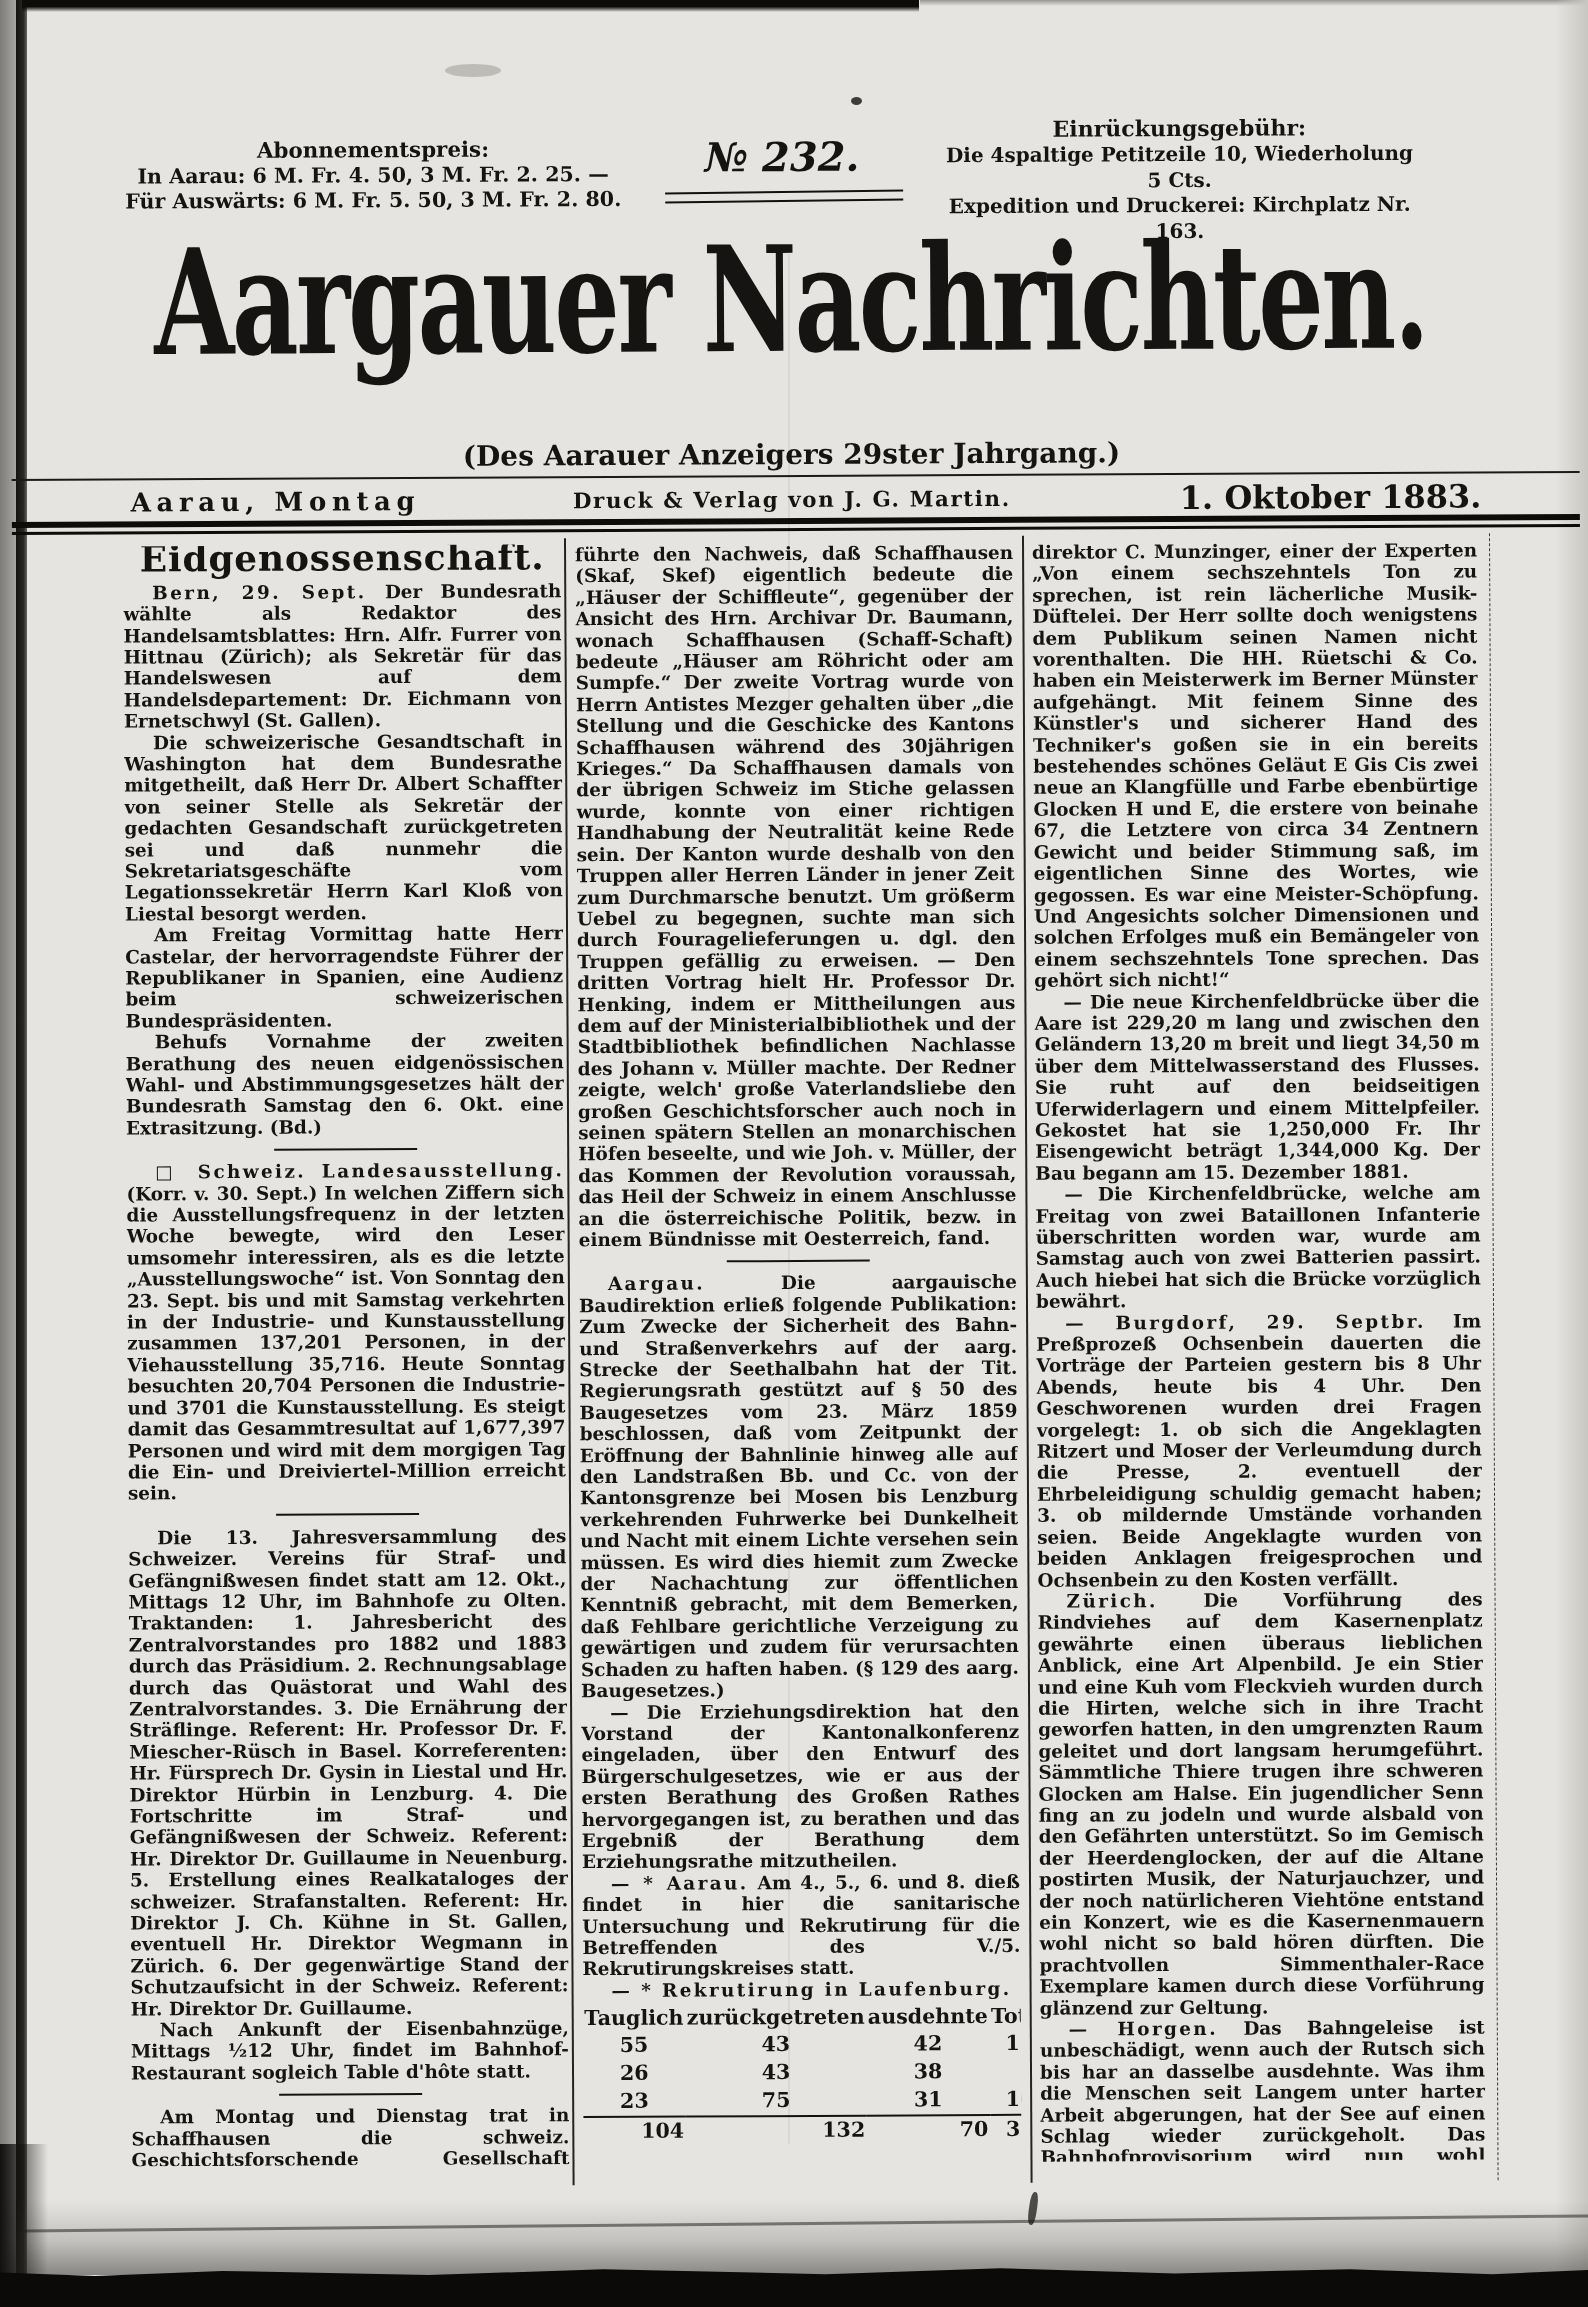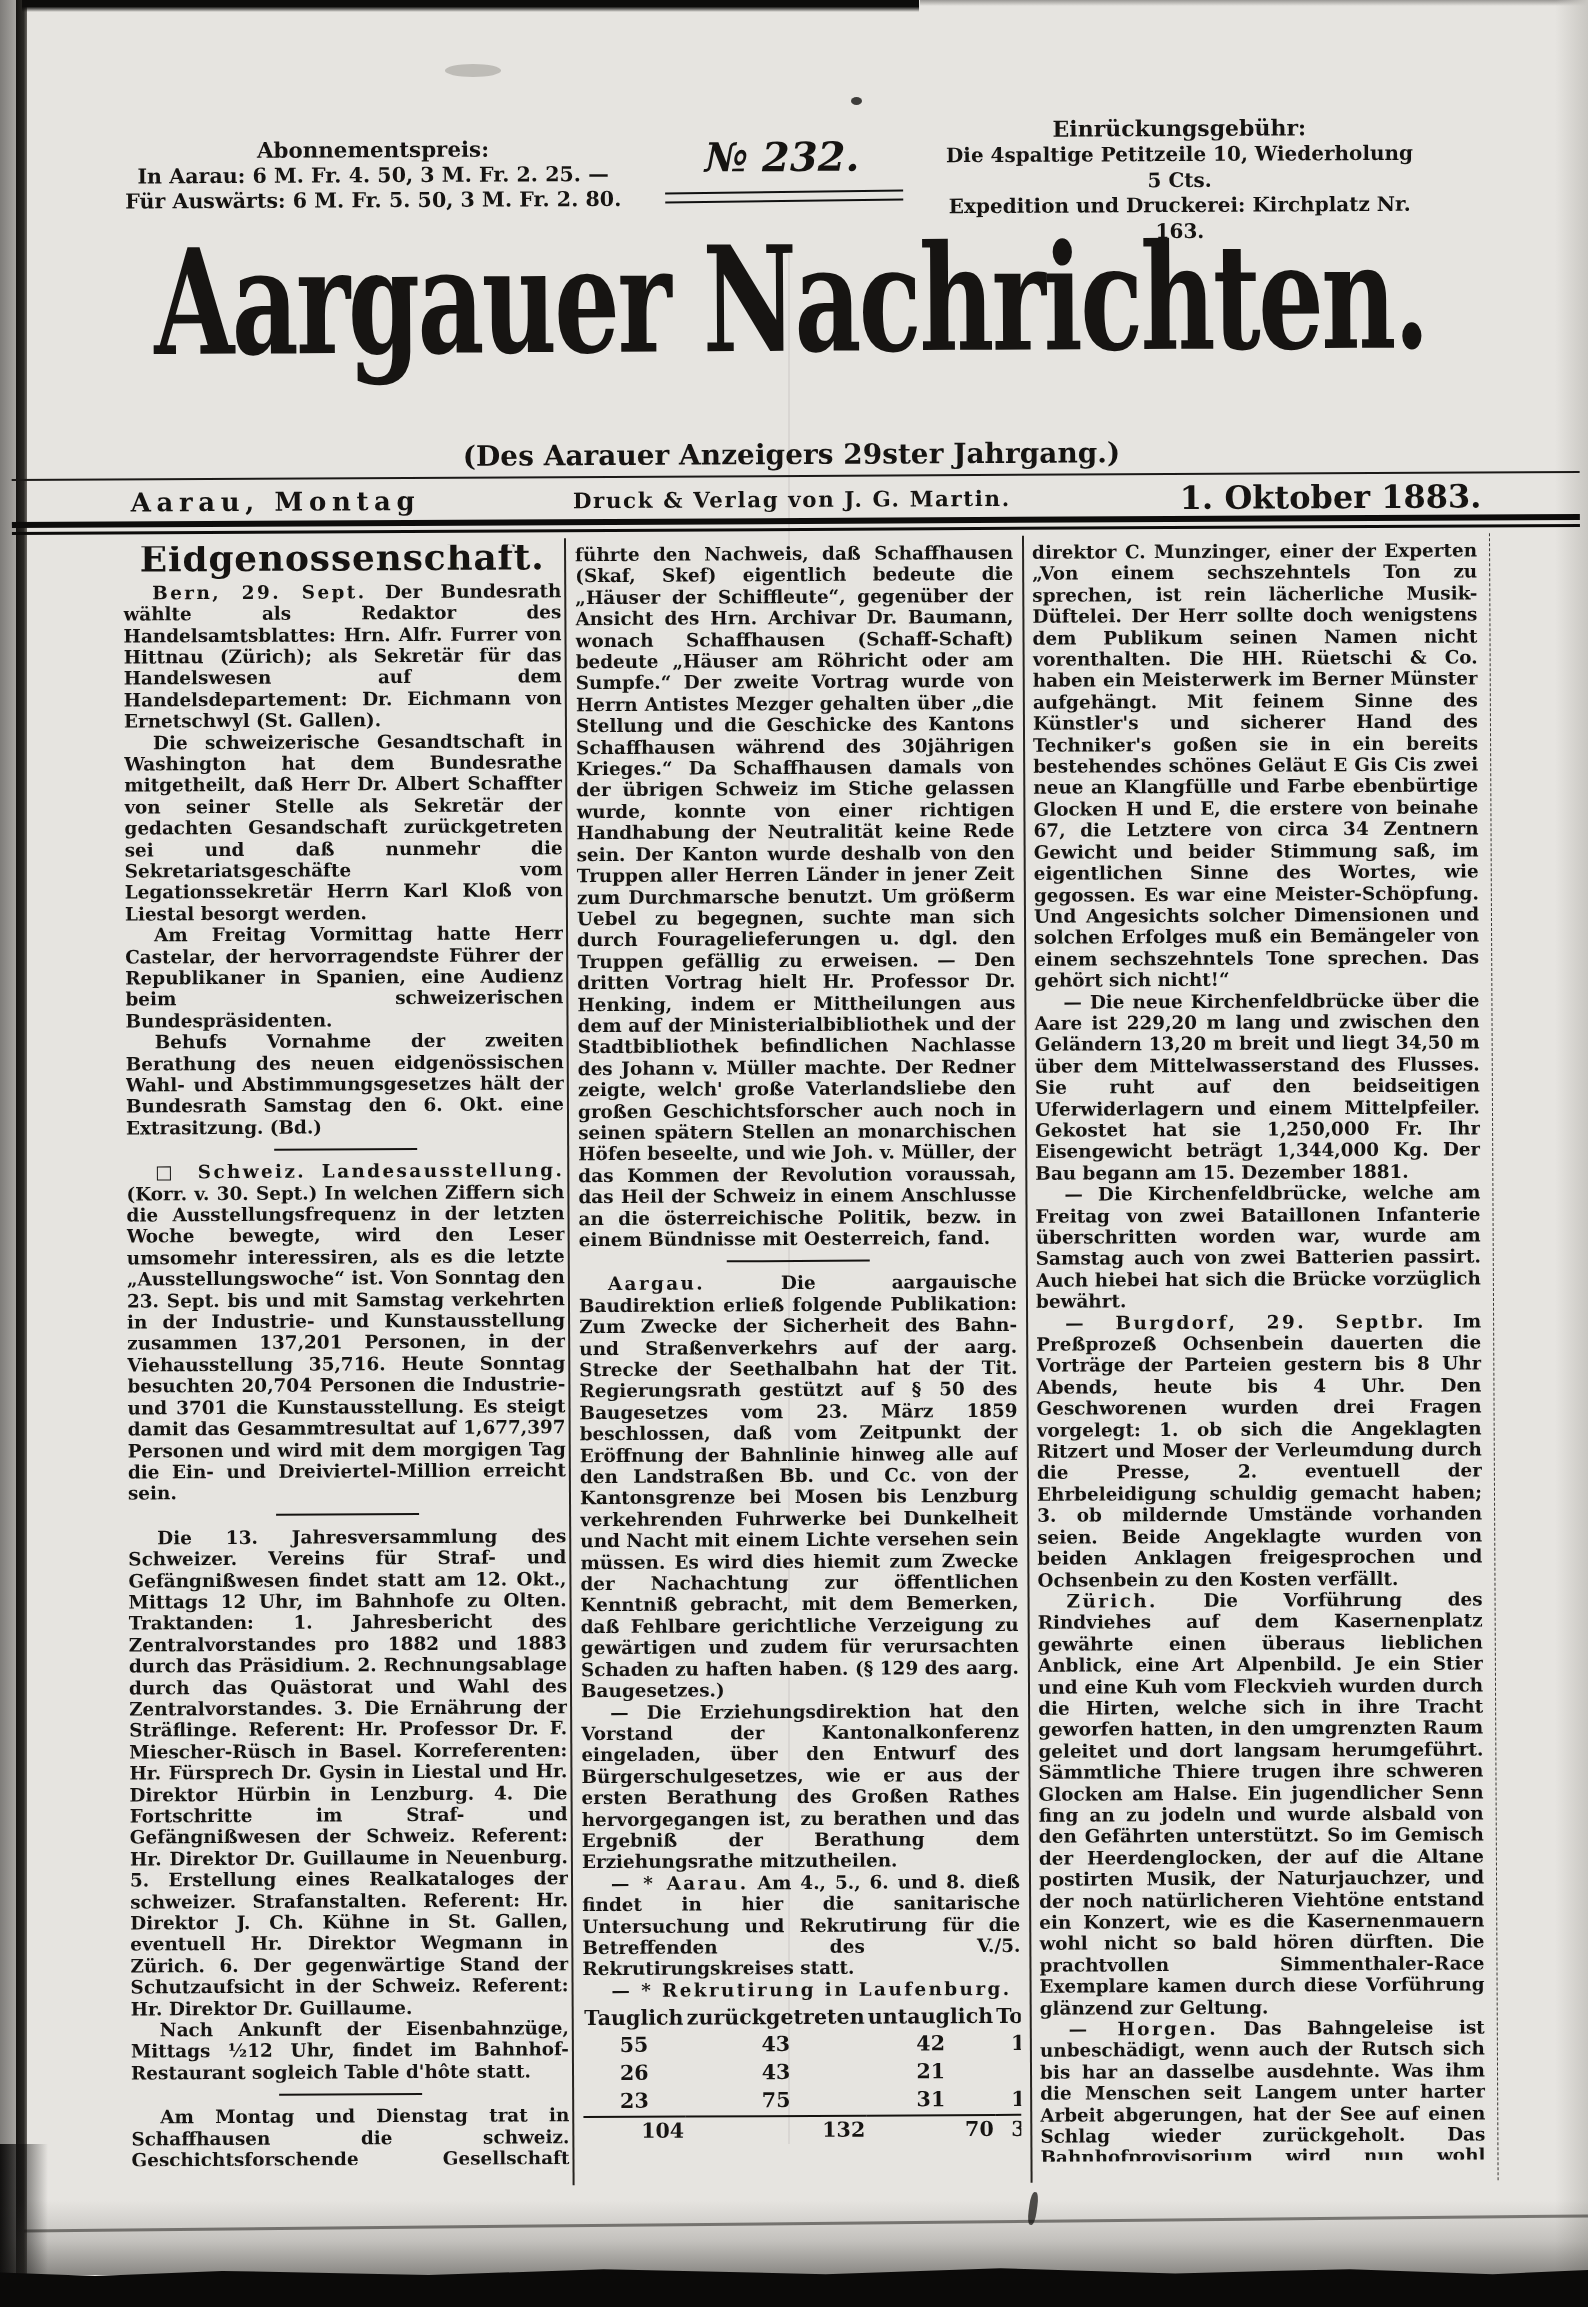--- a/index.html
+++ b/index.html
@@ -138,33 +138,33 @@
     <p><span class="lead">Aargau.</span><span> Die aargauische Baudirektion erließ folgende Publikation: Zum Zwecke der Sicherheit des Bahn- und Straßenverkehrs auf der aarg. Strecke der Seethalbahn hat der Tit. Regierungsrath gestützt auf § 50 des Baugesetzes vom 23. März 1859 beschlossen, daß vom Zeitpunkt der Eröffnung der Bahnlinie hinweg alle auf den Landstraßen Bb. und Cc. von der Kantonsgrenze bei Mosen bis Lenzburg verkehrenden Fuhrwerke bei Dunkelheit und Nacht mit einem Lichte versehen sein müssen. Es wird dies hiemit zum Zwecke der Nachachtung zur öffentlichen Kenntniß gebracht, mit dem Bemerken, daß Fehlbare gerichtliche Verzeigung zu gewärtigen und zudem für verursachten Schaden zu haften haben. (§ 129 des aarg. Baugesetzes.)</span></p>
     <p><span>— Die Erziehungsdirektion hat den Vorstand der Kantonalkonferenz eingeladen, über den Entwurf des Bürgerschulgesetzes, wie er aus der ersten Berathung des Großen Rathes hervorgegangen ist, zu berathen und das Ergebniß der Berathung dem Erziehungsrathe mitzutheilen.</span></p>
     <p><span class="lead">— * Aarau.</span><span> Am 4., 5., 6. und 8. dieß findet in hier die sanitarische Untersuchung und Rekrutirung für die Betreffenden des V./5. Rekrutirungskreises statt.</span></p>
     <p><span class="lead">— * Rekrutirung in Laufenburg.</span></p>
 
     <table class="rtable">
       <tbody>
           <tr>
         <th>Tauglich</th>
         <th>zurückgetreten</th>
-        <th>untauglich</th>
+        <th>ausdehnte</th>
         <th>Total</th>
       </tr>
       <tr>
         <td>55</td>
         <td>43</td>
         <td>42</td>
         <td>126</td>
       </tr>
       <tr>
         <td>26</td>
         <td>43</td>
-        <td>21</td>
+        <td>38</td>
         <td>90</td>
       </tr>
       <tr>
         <td>23</td>
         <td>75</td>
         <td>31</td>
         <td>100</td>
       </tr>
       <tr class="ttotal">
         <td>104</td>

